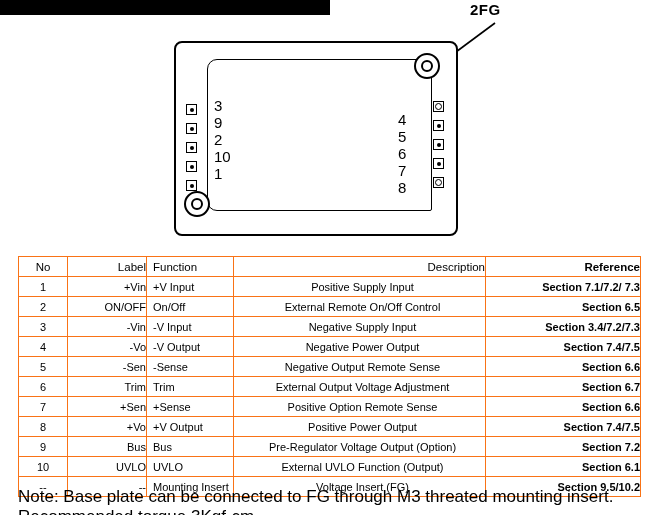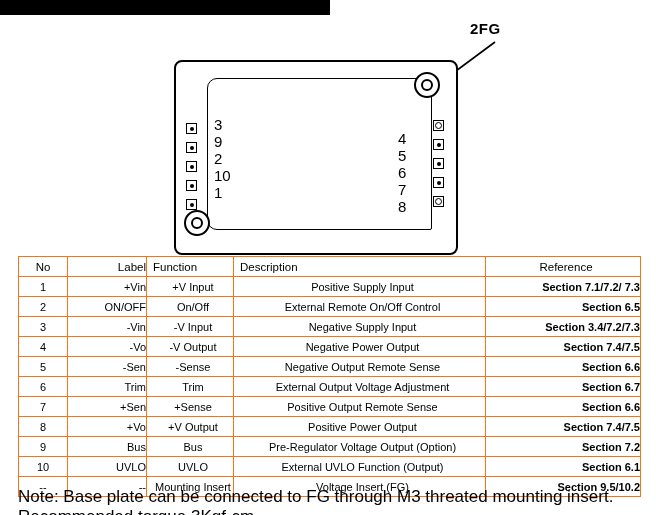--- a/index.html
+++ b/index.html
@@ -21,21 +21,21 @@
     top: 0;
     width: 330px;
     height: 15px;
     background: #000000;
   }
 
   
   .diagram {
     position: absolute;
     left: 0;
-    top: 20px;
+    top: 1px;
     width: 656px;
     height: 236px;
   }
   .callout-label {
     position: absolute;
     left: 470px;
     top: 0px;
     font-size: 15px;
     font-weight: bold;
     letter-spacing: 0.5px;
@@ -159,21 +159,21 @@
     height: 15px;
     font-weight: normal;
     margin-top: 43px;
   }
   thead td {
     text-align: center;
     font-size: 11.5px;
   }
   .c-no { width: 48px; text-align: center; }
   .c-label { width: 72px; text-align: right; padding-left: 6px; }
-  .c-func { width: 80px; text-align: center; padding-left: 6px; }
+  .c-func { width: 80px; text-align: left; padding-left: 6px; }
   .c-desc { width: 245px; text-align: center; padding-left: 6px; }
   .c-ref { text-align: right; padding-left: 6px; font-weight: bold; }
   tbody .c-no { text-align: center; }
   .note {
     position: absolute;
     left: 18px;
     top: 487px;
     font-size: 17px;
   }
 </style>
@@ -230,22 +230,22 @@
   </div>
 </div>
 
 <div class="tbl-wrap">
   <table>
     <thead>
       <tr>
         <td class="c-no">No</td>
         <td class="c-label" style="text-align:right">Label</td>
         <td class="c-func" style="text-align:left">Function</td>
-        <td class="c-desc" style="text-align:left">Description</td>
-        <td class="c-ref" style="text-align:center;font-weight:normal">Reference</td>
+        <td class="c-desc" style="text-align:right">Description</td>
+        <td class="c-ref" style="font-weight:bold">Reference</td>
       </tr>
     </thead>
     <tbody>
       <tr>
         <td class="c-no">1</td>
         <td class="c-label">+Vin</td>
         <td class="c-func">+V Input</td>
         <td class="c-desc">Positive Supply Input</td>
         <td class="c-ref">Section 7.1/7.2/ 7.3</td>
       </tr>
@@ -281,21 +281,21 @@
         <td class="c-no">6</td>
         <td class="c-label">Trim</td>
         <td class="c-func">Trim</td>
         <td class="c-desc">External Output Voltage Adjustment</td>
         <td class="c-ref">Section 6.7</td>
       </tr>
       <tr>
         <td class="c-no">7</td>
         <td class="c-label">+Sen</td>
         <td class="c-func">+Sense</td>
-        <td class="c-desc">Positive Output Remote Sense</td>
+        <td class="c-desc">Positive Option Remote Sense</td>
         <td class="c-ref">Section 6.6</td>
       </tr>
       <tr>
         <td class="c-no">8</td>
         <td class="c-label">+Vo</td>
         <td class="c-func">+V Output</td>
         <td class="c-desc">Positive Power Output</td>
         <td class="c-ref">Section 7.4/7.5</td>
       </tr>
       <tr>

